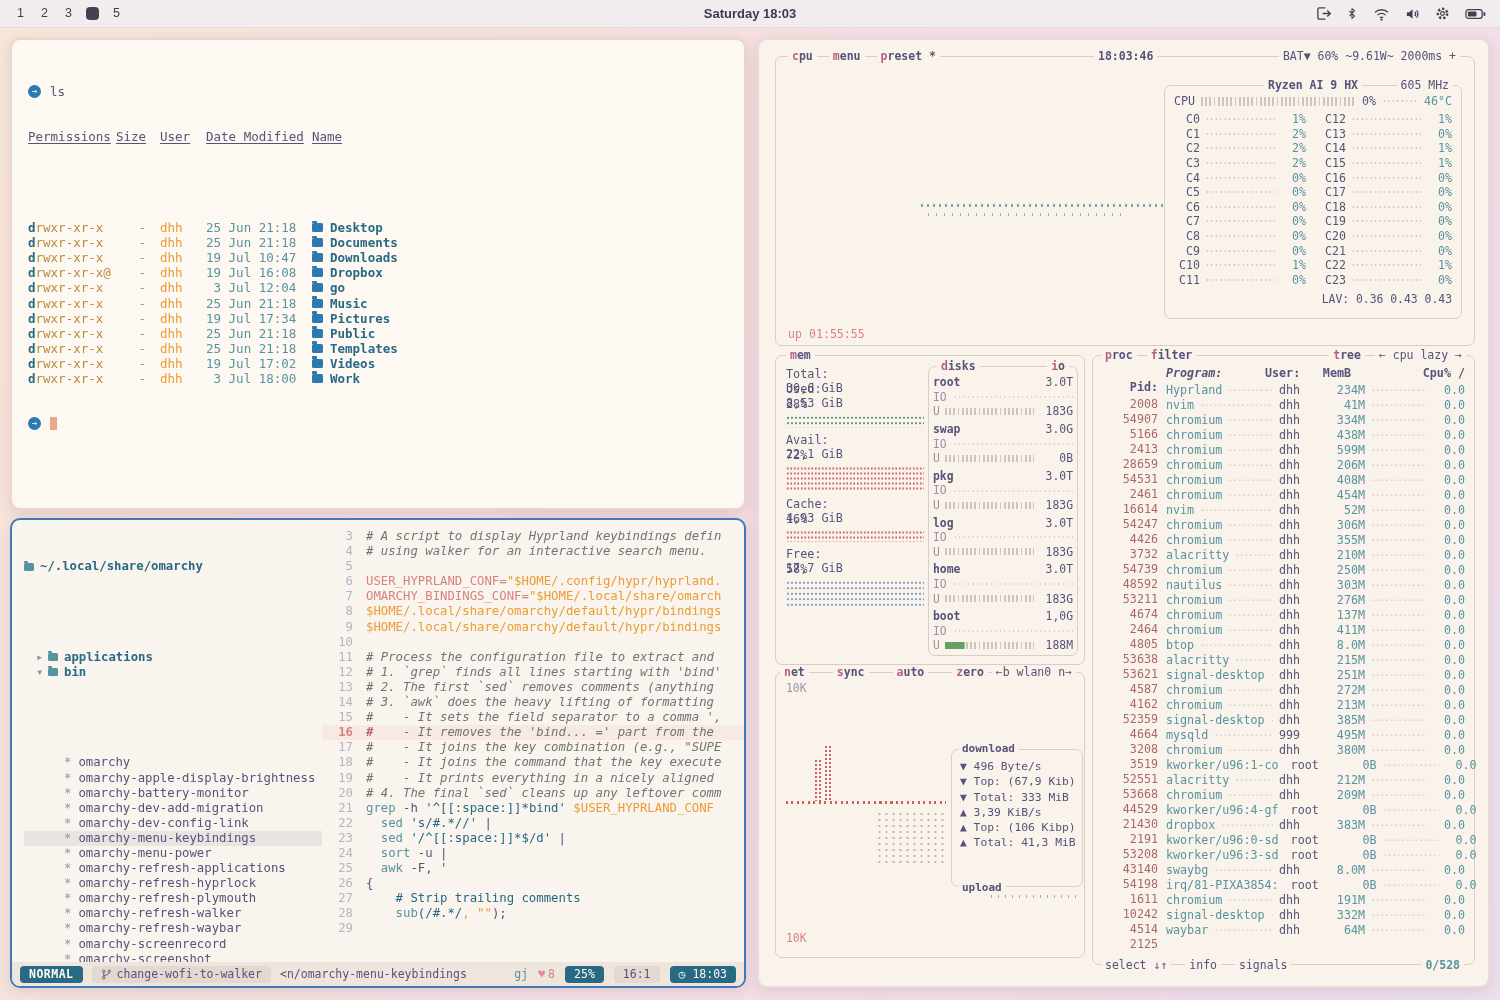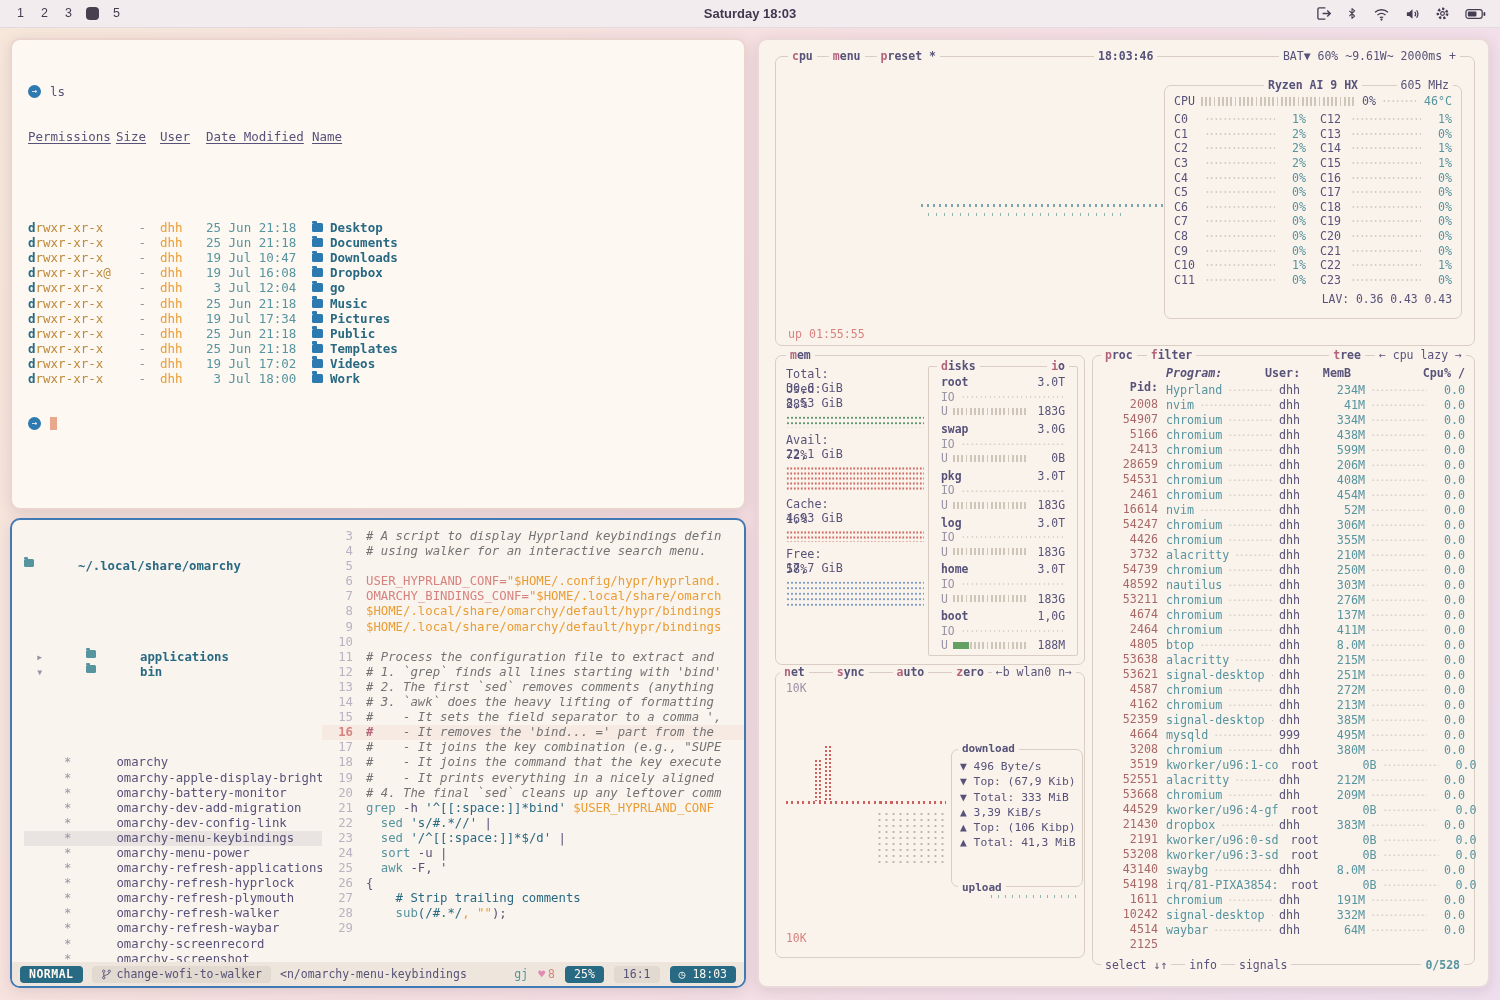--- a/index.html
+++ b/index.html
@@ -40,21 +40,21 @@
   .c-date { width:98px; margin-left:12px; color:#56949f; }
   .c-name { margin-left:8px; color:#286983; font-weight:bold; }
   .c-size.hu,.c-user.hu,.c-date.hu,.c-name.hu { color:#575279; font-weight:normal; }
   .perm-d { color:#286983; font-weight:bold; }
   .perm-r { color:#bd8a3c; }
   .fico { display:inline-block; width:11px; height:9px; background:#2d7ab0; border-radius:1.5px; position:relative; margin-right:7px; vertical-align:0px; }
   .fico::before { content:""; position:absolute; top:-2.5px; left:0; width:5px; height:2.5px; background:#2d7ab0; border-radius:1px 1px 0 0; }
   
   .tree { position:absolute; left:0; top:0; bottom:24px; width:310px; padding:9px 0 0 12px;
     font-size:12.3px; line-height:15.1px; white-space:pre; overflow:hidden; }
-  .trow { height:15.1px; display:flex; cursor:default;gap:38px; }
+  .trow { height:15.1px; display:flex; align-items:center; cursor:default; }
   .tree-root { color:#286983; font-weight:bold; }
   .tdir { padding-left:12px; color:#286983; font-weight:bold; }
   .tchev { color:#9893a5; width:12px; font-weight:normal; }
   .tfile { padding-left:40px; color:#575279; }
   .tfile::before { content:"*"; color:#9893a5; margin-right:7px; }
   .tfile.sel { background:rgba(87,82,121,.10); }
   .fico2 { display:inline-block; width:10px; height:8px; background:#56949f; border-radius:1.5px; position:relative; margin-right:6px; flex:none; }
   .fico2::before { content:""; position:absolute; top:-2px; left:0; width:4px; height:2px; background:#56949f; border-radius:1px 1px 0 0; }
   .editor { position:absolute; left:310px; top:0; right:0; bottom:24px; padding-top:9px; overflow:hidden; }
   .cl { display:flex; height:15.1px; white-space:pre; font-size:12.3px; }
@@ -89,39 +89,39 @@
   .btab { display:inline-block; cursor:pointer; }
   .btab::first-letter { color:#b4637a; }
   .cpu-box { left: 16px; top:16px; width:700px; height:290px; }
   .cpu-inner { position:absolute; top:28px; right:12px; width:298px; height:234px; border:1.5px solid #dacdc3; border-radius:7px; padding:8px 9px 4px; font-size:11.6px; }
   .cpurow { display:flex; align-items:center; margin-bottom:4px; }
   .cmeter { flex:1; height:9px; margin:0 6px; background:repeating-linear-gradient(90deg,#cfc5b9 0 1.8px,transparent 1.8px 4.2px); }
   .tfill { width:34px; height:4px; margin:0 6px; background-image:radial-gradient(circle,#cdc3b7 .9px,transparent 1.1px); background-size:4.5px 4.5px; }
   .cores { display:flex; gap:14px; }
   .corecol { flex:1; }
   .core { display:flex; align-items:center; height:14.6px; }
-  .cname { width:26px; }
+  .cname { width:26px;text-align:right; }
   .cfill { flex:1; height:4px; margin:0 5px; background-image:radial-gradient(circle,#cdc3b7 .9px,transparent 1.1px); background-size:4.5px 4.5px; }
   .cpct { width:26px; text-align:right; color:#56949f; }
   .temp { color:#56949f; margin-left:2px; }
   .lav { text-align:right; margin-top:5px; font-size:11.4px; }
   .gline { position:absolute; height:3px; }
   .g1 { left:145px; top:147px; width:242px; background:repeating-linear-gradient(90deg,#56949f 0 2px,transparent 2px 6px); opacity:.8; }
   .g2 { left:152px; top:156px; width:198px; background:repeating-linear-gradient(90deg,#8fb5ad 0 1.5px,transparent 1.5px 8px); }
   .uptime { position:absolute; left:12px; bottom:4px; color:#d7827e; font-size:11.6px; }
   .mem-box { left:16px; top:315px; width:310px; height:310px; }
   .mem-col { position:absolute; left:10px; top:11px; width:138px; font-size:11.8px; }
   .mrow { display:flex; justify-content:space-between; height:15px;flex-direction:column; }
   .mpct { height:15px; }
   .band { margin:3px 0 5px; background-size:4px 5.5px; }
   .band-used { height:13px; background-image:radial-gradient(circle,#5c9a6e 1px,transparent 1.2px); }
   .band-avail { height:26px; background-image:radial-gradient(circle,#cf6a63 1px,transparent 1.2px); background-size:3.5px 5px; }
   .band-cache { height:12px; background-image:radial-gradient(circle,#cf6a63 1px,transparent 1.2px); background-size:3.5px 5px; }
   .band-free { height:28px; background-image:radial-gradient(circle,#7e9cc5 1px,transparent 1.2px); }
-  .disks-box { position:absolute; left:152px; top:10px; width:150px; bottom:8px; border:1.5px solid #dacdc3; border-radius:2px; padding:8px 12px 0; font-size:11.4px; }
+  .disks-box { position:absolute; left:152px; top:10px; width:150px; bottom:8px; border:1.5px solid #dacdc3; border-radius:7px; padding:8px 4px 0; font-size:11.4px; }
   .disk { margin-bottom:3px; }
   .drow { display:flex; align-items:center; height:14.6px; }
   .dname { font-weight:bold; }
   .dsize { margin-left:auto; }
   .dio { color:#9893a5; }
   .dfill { flex:1; height:3.5px; margin:0 0 0 6px; background-image:radial-gradient(circle,#d2c8bc .8px,transparent 1px); background-size:4.5px 4.5px; }
   .du { color:#9893a5; }
   .dmeter { flex:1; height:7px; margin:0 5px; background:repeating-linear-gradient(90deg,#cfc5b9 0 1.8px,transparent 1.8px 4.2px); }
   .dmeter.m-boot { background:linear-gradient(#63a063 0 0) left/22% 100% no-repeat,repeating-linear-gradient(90deg,#cfc5b9 0 1.8px,transparent 1.8px 4.2px); }
   .dused { width:34px; text-align:right; }

